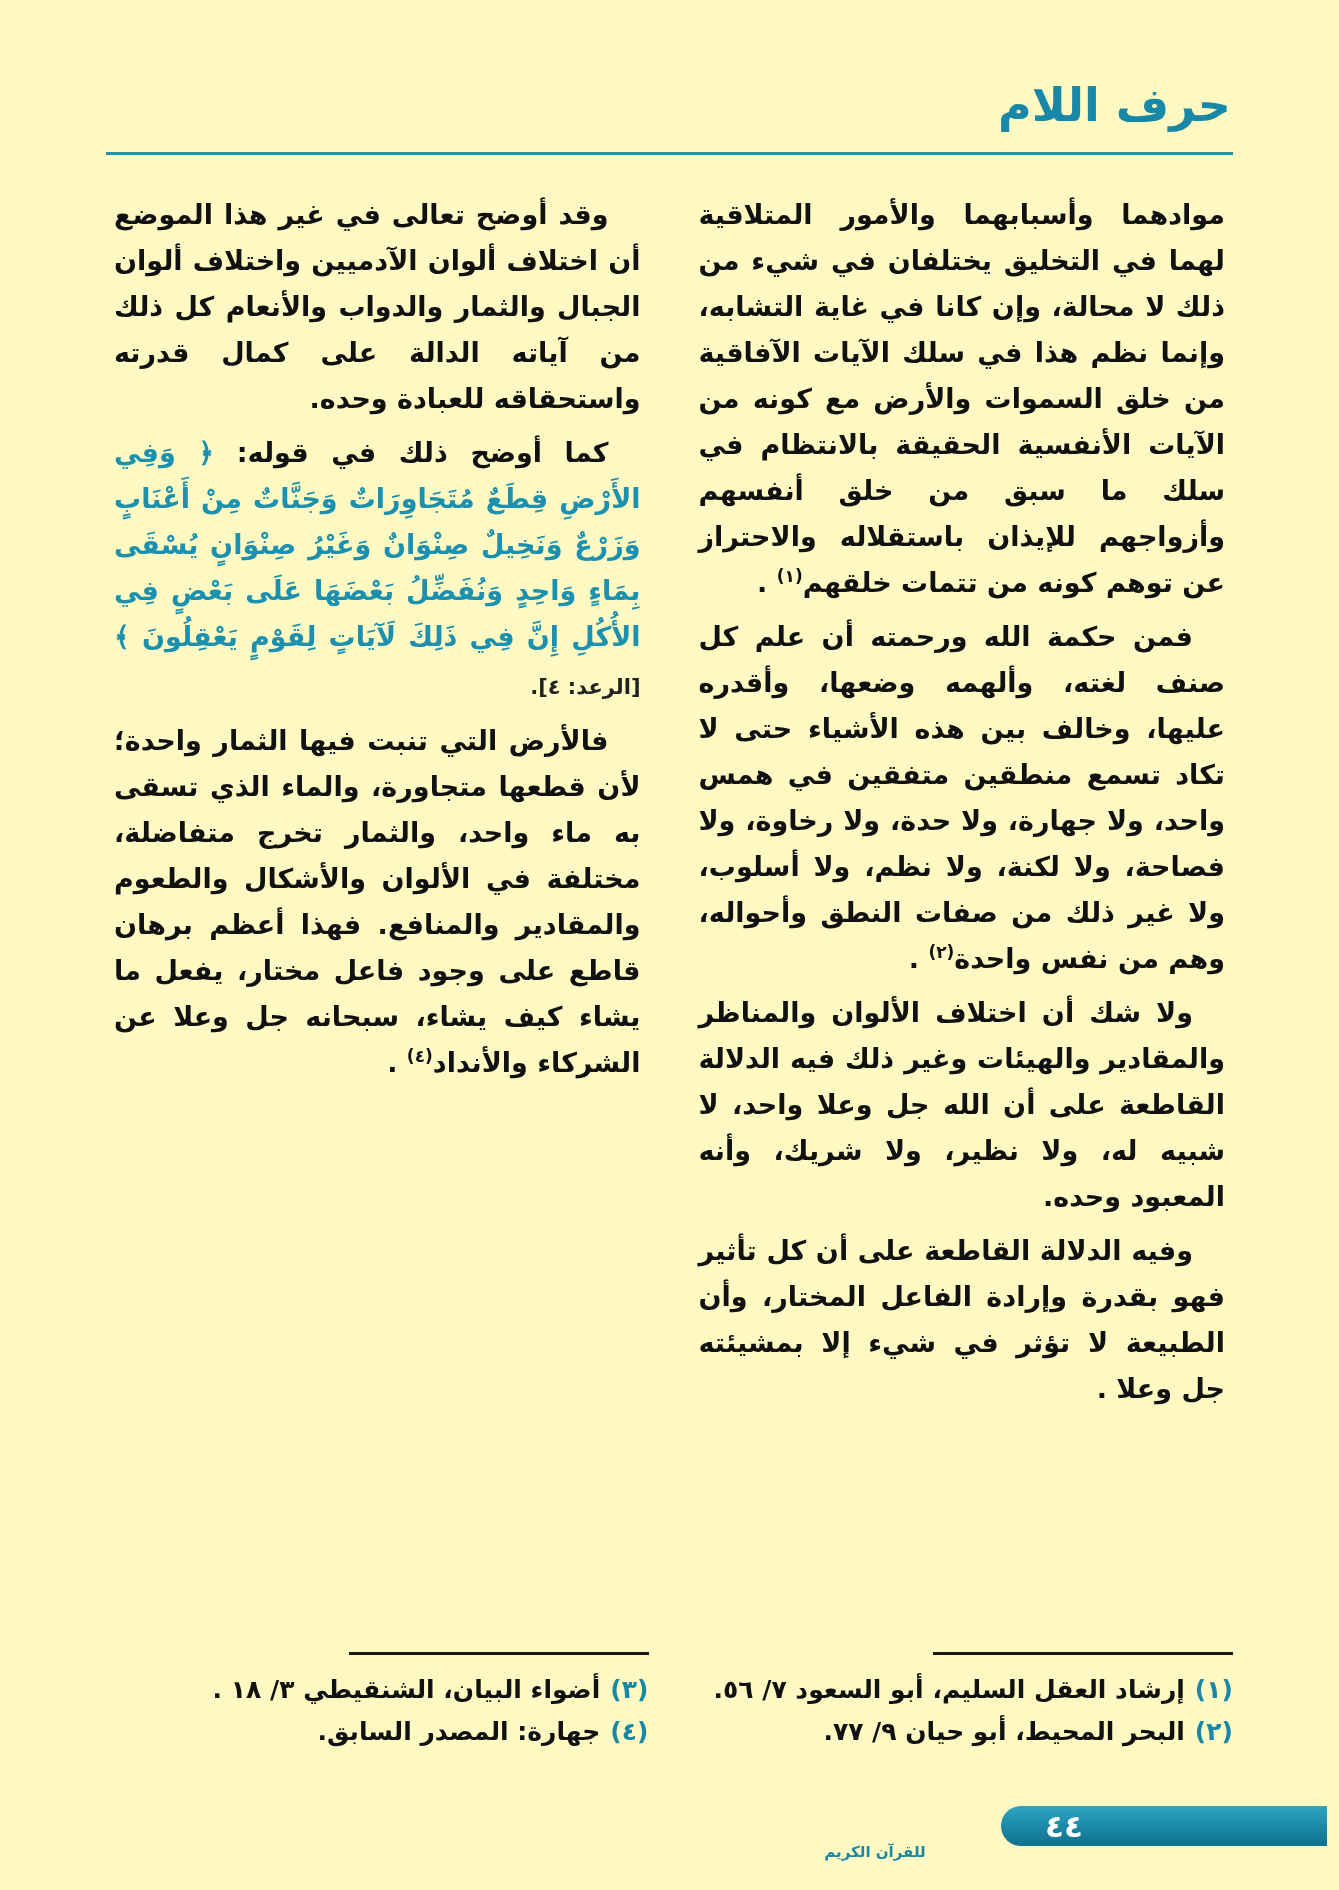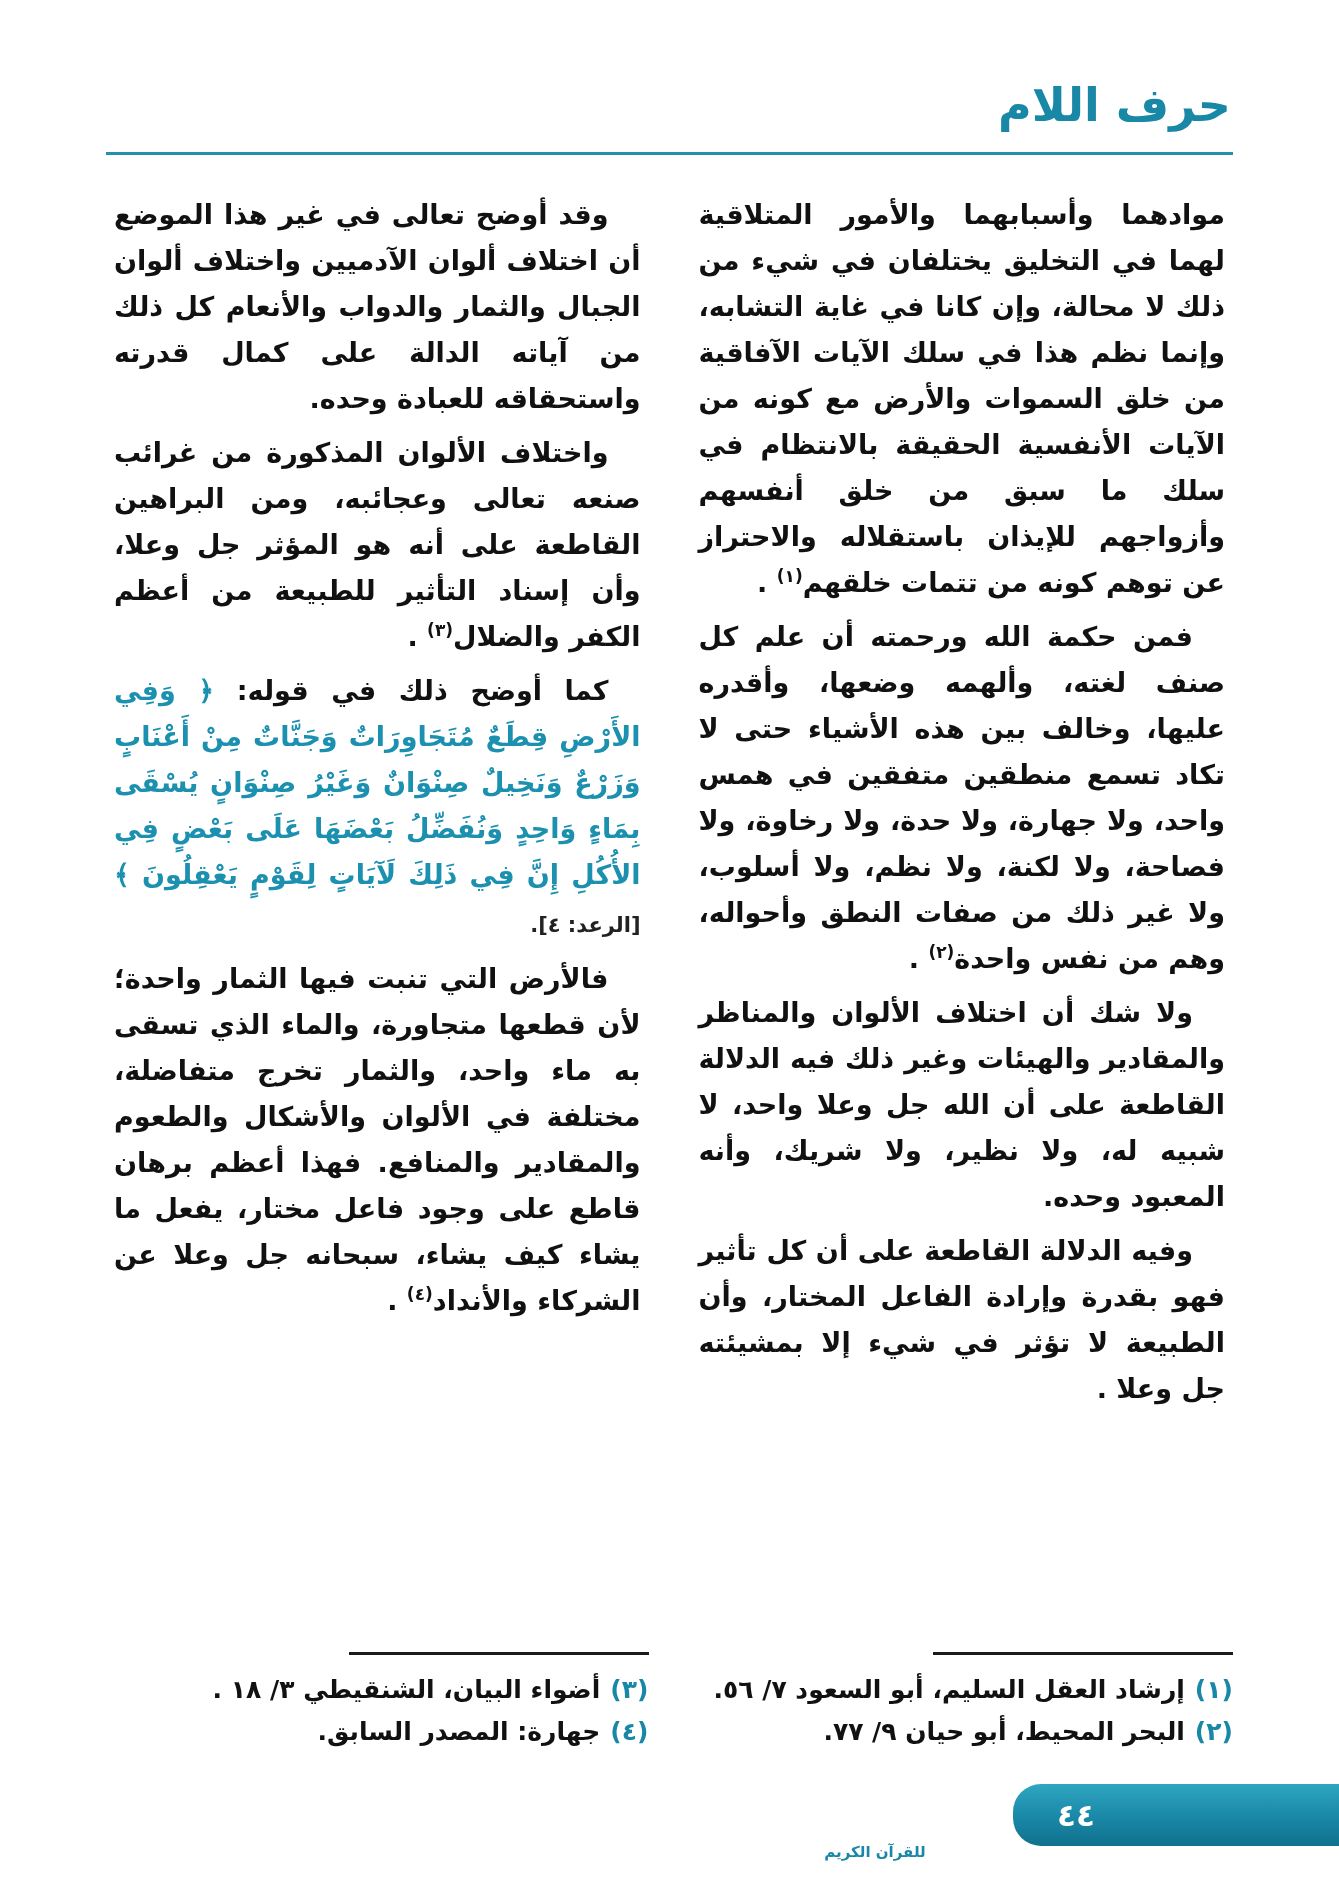--- a/index.html
+++ b/index.html
@@ -1,20 +1,20 @@
 <!DOCTYPE html>
 <html lang="ar" dir="rtl"><head>
 <meta charset="utf-8">
 <style>
   html,body { margin:0; padding:0; background:#e8e8e8; }
   .page {
     position:relative;
     width:1339px; height:1890px;
     margin:0 auto;
-    background:#ffffff;
+    background:#fef9c3;
     font-family:"DejaVu Sans", sans-serif;
     direction:rtl;
     overflow:hidden;
     color:#111;
   }
 
   
   .header-title {
     position:absolute; top:78px; right:108px;
     color:#1987a6; font-size:46px; font-weight:bold;
@@ -61,22 +61,22 @@
   .fn-num { color:#1987a6; margin-left:10px; }
 
   
   .emblem {
     position:absolute; left:740px; bottom:28px; width:270px;
     text-align:center; color:#1987a6; font-weight:bold;
   }
   .emblem-line1 { font-size:27px; line-height:34px; }
   .emblem-line2 { font-size:15px; line-height:20px; }
   .page-band {
-    position:absolute; right:0; bottom:44px;
-    width:326px; height:62px;
+    position:absolute; right:12px; bottom:44px;
+    width:326px; height:40px;
     background:linear-gradient(180deg,#2ea6c2 0%,#1987a6 55%,#11718d 100%);
     border-radius:28px 0 0 28px;
   }
   .page-num {
     position:absolute; left:44px; top:50%;
     transform:translateY(-50%);
     color:#ffffff; font-size:31px; font-weight:bold;
   }
 </style>
 </head>
@@ -91,21 +91,20 @@
 
     <section class="col">
       <p class="para no-indent"><span>موادهما وأسبابهما والأمور المتلاقية لهما في التخليق يختلفان في شيء من ذلك لا محالة، وإن كانا في غاية التشابه، وإنما نظم هذا في سلك الآيات الآفاقية من خلق السموات والأرض مع كونه من الآيات الأنفسية الحقيقة بالانتظام في سلك ما سبق من خلق أنفسهم وأزواجهم للإيذان باستقلاله والاحتراز عن توهم كونه من تتمات خلقهم</span><span class="fn-ref">(١)</span><span> .</span></p>
       <p class="para"><span>فمن حكمة الله ورحمته أن علم كل صنف لغته، وألهمه وضعها، وأقدره عليها، وخالف بين هذه الأشياء حتى لا تكاد تسمع منطقين متفقين في همس واحد، ولا جهارة، ولا حدة، ولا رخاوة، ولا فصاحة، ولا لكنة، ولا نظم، ولا أسلوب، ولا غير ذلك من صفات النطق وأحواله، وهم من نفس واحدة</span><span class="fn-ref">(٢)</span><span> .</span></p>
       <p class="para"><span>ولا شك أن اختلاف الألوان والمناظر والمقادير والهيئات وغير ذلك فيه الدلالة القاطعة على أن الله جل وعلا واحد، لا شبيه له، ولا نظير، ولا شريك، وأنه المعبود وحده.</span></p>
       <p class="para"><span>وفيه الدلالة القاطعة على أن كل تأثير فهو بقدرة وإرادة الفاعل المختار، وأن الطبيعة لا تؤثر في شيء إلا بمشيئته جل وعلا .</span></p>
     </section>
 
     <section class="col">
       <p class="para"><span>وقد أوضح تعالى في غير هذا الموضع أن اختلاف ألوان الآدميين واختلاف ألوان الجبال والثمار والدواب والأنعام كل ذلك من آياته الدالة على كمال قدرته واستحقاقه للعبادة وحده.</span></p>
-      <p class="para"><span>واختلاف الألوان المذكورة من غرائب صنعه تعالى وعجائبه، ومن البراهين القاطعة على أنه هو المؤثر جل وعلا، وأن إسناد التأثير للطبيعة من أعظم الكفر والضلال</span><span class="fn-ref">(٣)</span><span> .</span></p>
       <p class="para"><span class="verse-intro">كما أوضح ذلك في قوله: </span><span class="verse">﴿ وَفِي الأَرْضِ قِطَعٌ مُتَجَاوِرَاتٌ وَجَنَّاتٌ مِنْ أَعْنَابٍ وَزَرْعٌ وَنَخِيلٌ صِنْوَانٌ وَغَيْرُ صِنْوَانٍ يُسْقَى بِمَاءٍ وَاحِدٍ وَنُفَضِّلُ بَعْضَهَا عَلَى بَعْضٍ فِي الأُكُلِ إِنَّ فِي ذَلِكَ لَآيَاتٍ لِقَوْمٍ يَعْقِلُونَ ﴾</span><span class="verse-ref"> [الرعد: ٤].</span></p>
       <p class="para"><span>فالأرض التي تنبت فيها الثمار واحدة؛ لأن قطعها متجاورة، والماء الذي تسقى به ماء واحد، والثمار تخرج متفاضلة، مختلفة في الألوان والأشكال والطعوم والمقادير والمنافع. فهذا أعظم برهان قاطع على وجود فاعل مختار، يفعل ما يشاء كيف يشاء، سبحانه جل وعلا عن الشركاء والأنداد</span><span class="fn-ref">(٤)</span><span> .</span></p>
     </section>
   </div>
 
   <div class="footnotes">
     <div class="fn-col">
       <div class="fn-sep"></div>
       <div class="footnote"><span class="fn-num">(١)</span><span>إرشاد العقل السليم، أبو السعود ٧/ ٥٦.</span></div>
       <div class="footnote"><span class="fn-num">(٢)</span><span>البحر المحيط، أبو حيان ٩/ ٧٧.</span></div>

